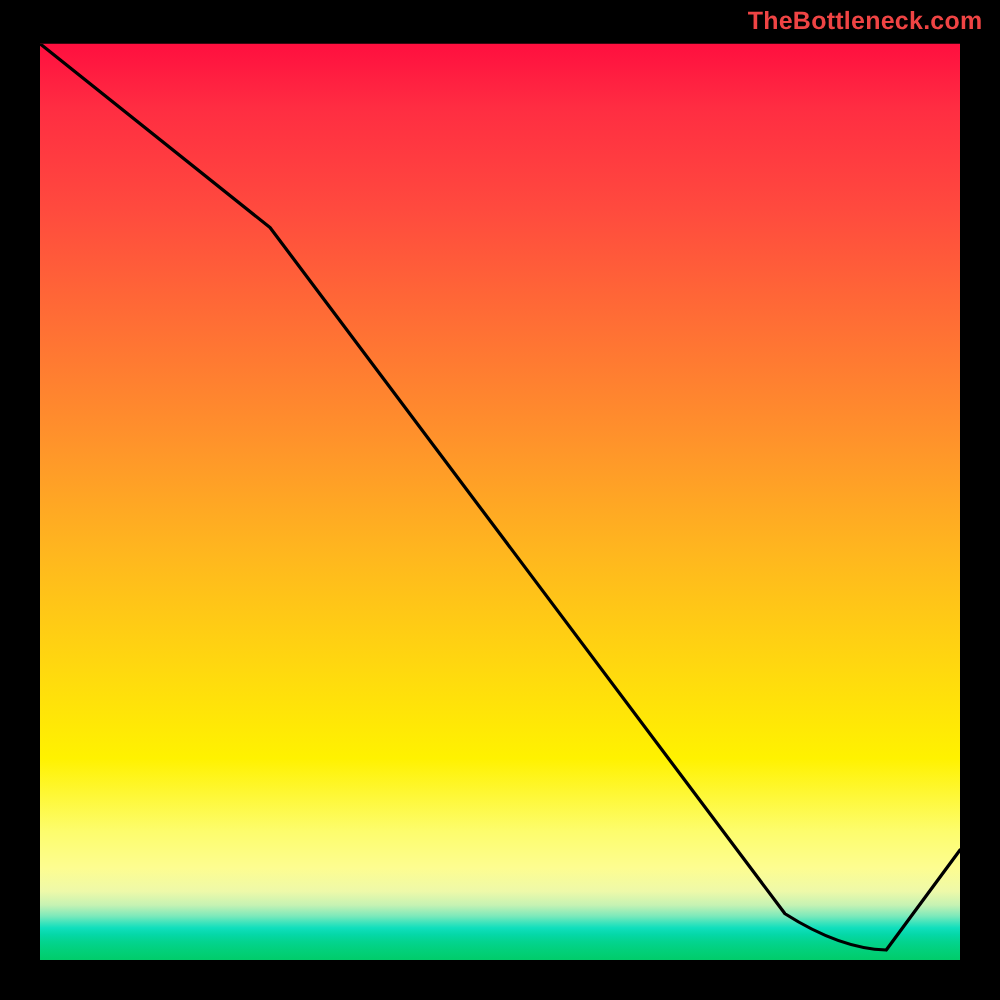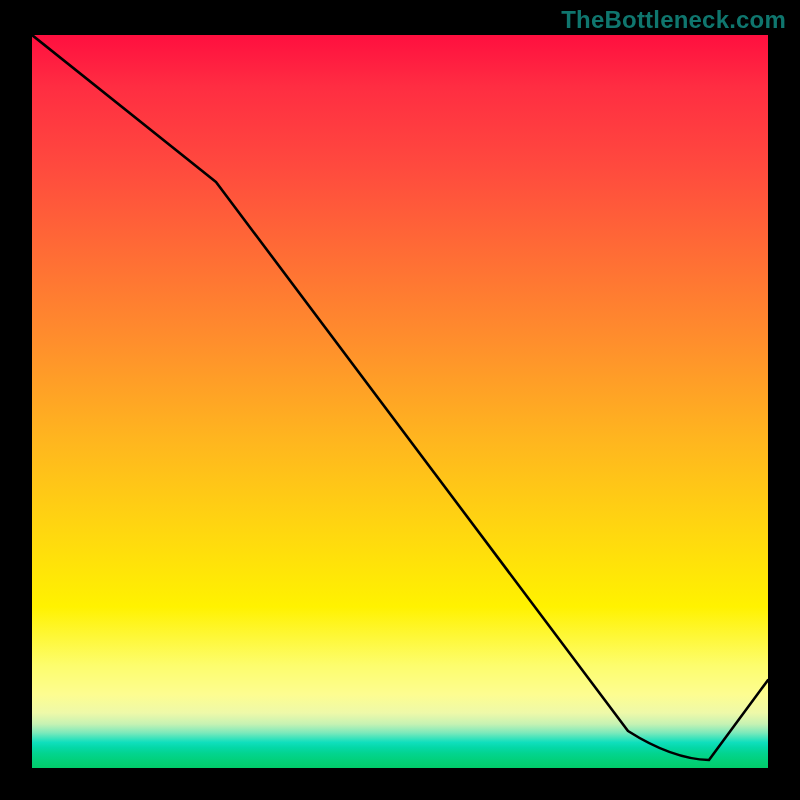--- a/index.html
+++ b/index.html
@@ -14,22 +14,22 @@
   .frame {
     position: relative;
     width: 800px;
     height: 800px;
     background: #000;
   }
   .watermark {
     position: absolute;
     top: 6px;
     right: 14px;
-    color: #0f766e;
-    font-size: 24px;
+    color: #ef4444;
+    font-size: 20px;
     font-weight: 600;
     letter-spacing: 0.2px;
     user-select: none;
   }
   .plot-box {
     position: absolute;
     left: 32px;
     top: 35px;
     width: 736px;
     height: 733px;

